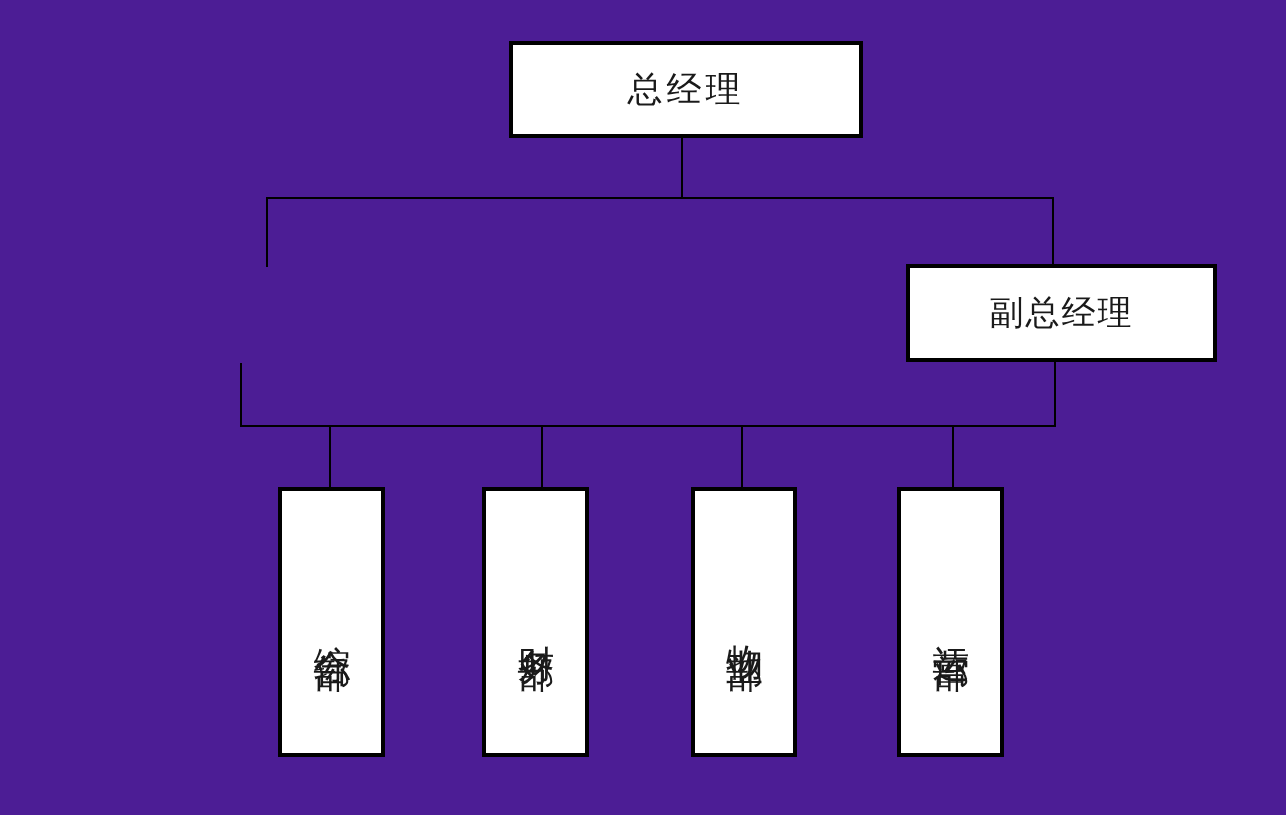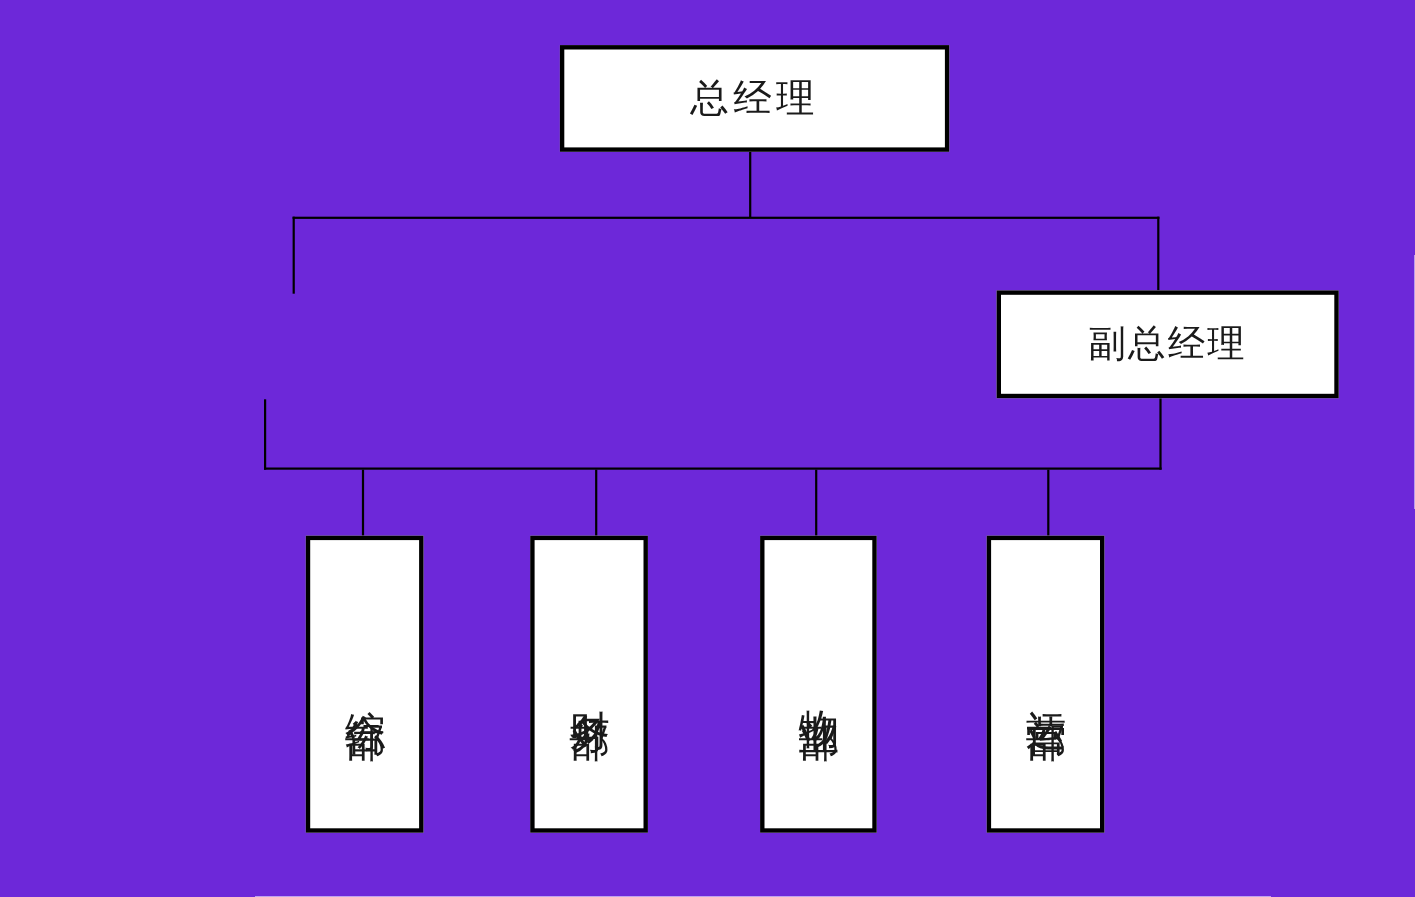--- a/index.html
+++ b/index.html
@@ -5,21 +5,21 @@
   html, body {
     margin: 0;
     padding: 0;
     background: #ffffff;
     font-family: "DejaVu Serif", "Liberation Serif", serif;
   }
   #canvas {
     position: relative;
     width: 1286px;
     height: 815px;
-    background: #6d28d9;
+    background: #4c1d95;
     overflow: hidden;
   }
   .node {
     position: absolute;
     box-sizing: border-box;
     border: 4px solid #000000;
     background: #ffffff;
     display: flex;
     align-items: center;
     justify-content: center;

